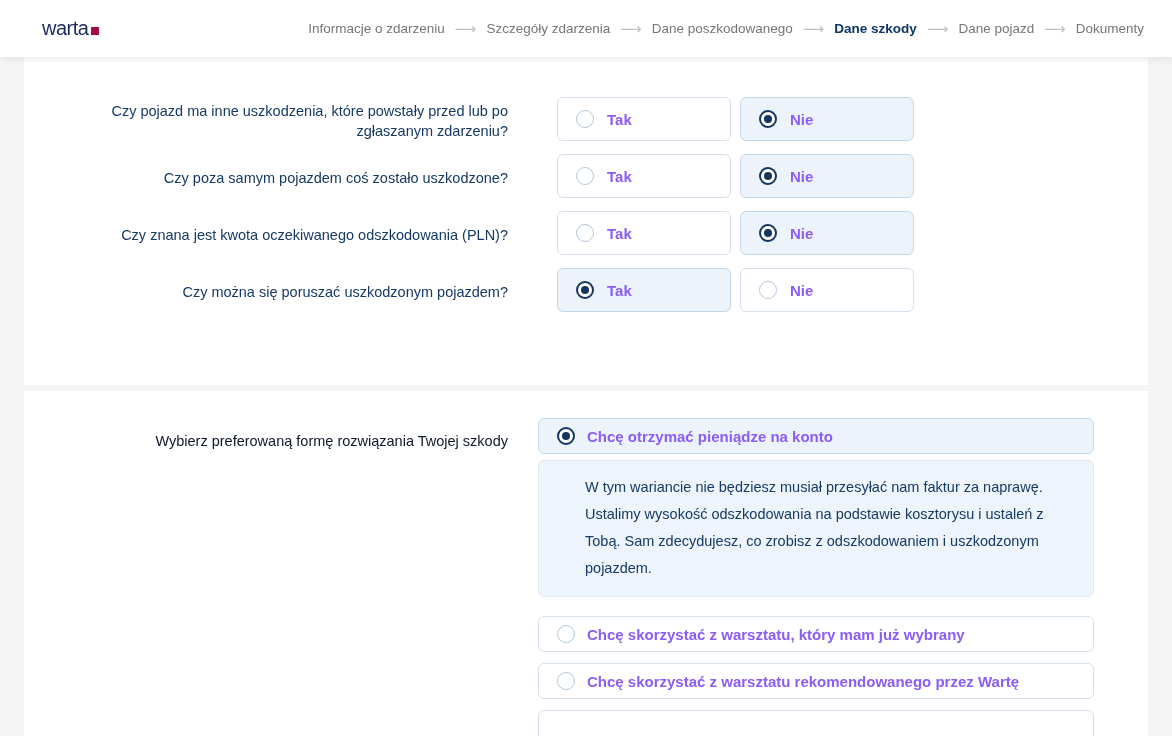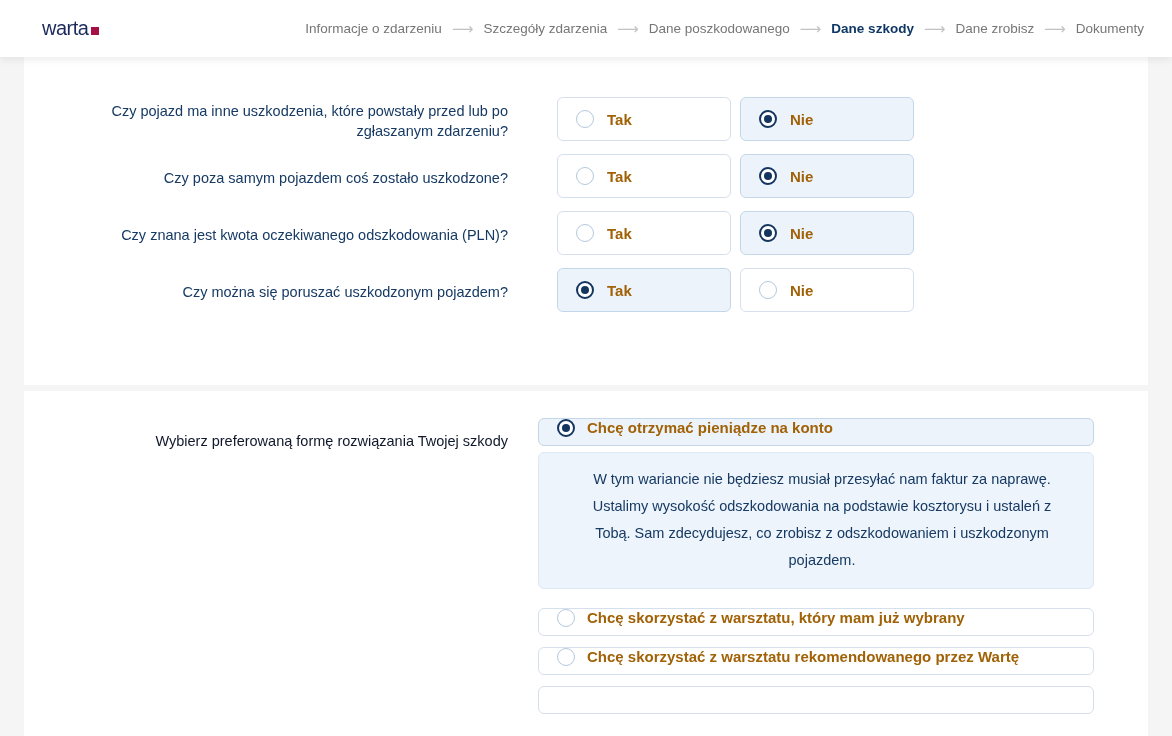--- a/index.html
+++ b/index.html
@@ -89,21 +89,21 @@
     gap: 13px;
     cursor: pointer;
   }
   .answer-btn.selected {
     background: #edf3fa;
     border-color: #c4d7ea;
   }
   .answer-btn .btn-label, .option-btn .btn-label {
     font-size: 15px;
     font-weight: bold;
-    color: #a16207;
+    color: #8b5cf6;
   }
 
   
   .radio {
     width: 18px; height: 18px;
     border-radius: 50%;
     border: 1px solid #b4c8dc;
     background: #ffffff;
     flex: 0 0 18px;
     position: relative;
@@ -124,67 +124,67 @@
     width: 406px;
     margin-right: 30px;
     text-align: right;
     font-size: 14.5px;
     line-height: 20px;
     color: #0f172a;
     padding-top: 13px;
   }
   .options { display: flex; flex-direction: column; width: 556px; }
   .option-btn {
-    height: 28px;
+    height: 36px;
     border: 1px solid #d6e0ec;
     border-radius: 6px;
     background: #ffffff;
     display: flex;
+    align-items: center;
     padding-left: 18px;
     gap: 12px;
     cursor: pointer;
     margin-bottom: 11px;
   }
   .option-btn.selected {
     background: #edf3fa;
     border-color: #c4d7ea;
     margin-bottom: 0;
   }
   .option-desc {
     margin-top: 6px;
     margin-bottom: 19px;
     background: #eef4fb;
     border: 1px solid #dde9f5;
     border-radius: 6px;
     padding: 13px 34px 14px 46px;
     font-size: 14.5px;
     line-height: 27px;
     color: #163a64;
-    text-align: center;
   }
   .option-desc:empty { display: none; }
 </style>
 </head>
 <body>
 
 <header class="header">
   <div class="logo">
     <span>warta</span>
       <span class="dot"></span>
   </div>
   <nav class="breadcrumb">
     <span class="crumb">Informacje o zdarzeniu</span>
     <span class="crumb-arrow">⟶</span>
     <span class="crumb">Szczegóły zdarzenia</span>
     <span class="crumb-arrow">⟶</span>
     <span class="crumb">Dane poszkodowanego</span>
     <span class="crumb-arrow">⟶</span>
     <span class="crumb active">Dane szkody</span>
     <span class="crumb-arrow">⟶</span>
-    <span class="crumb">Dane zrobisz</span>
+    <span class="crumb">Dane pojazd</span>
     <span class="crumb-arrow">⟶</span>
     <span class="crumb">Dokumenty</span>
   </nav>
 </header>
 
 <section class="card card-1">
 
   <div class="q-row">
     <div class="q-label">Czy pojazd ma inne uszkodzenia, które powstały przed lub po zgłaszanym zdarzeniu?</div>
     <div class="answers">

